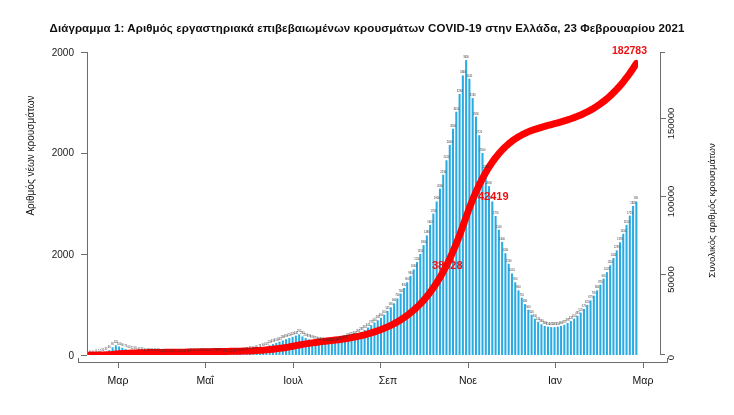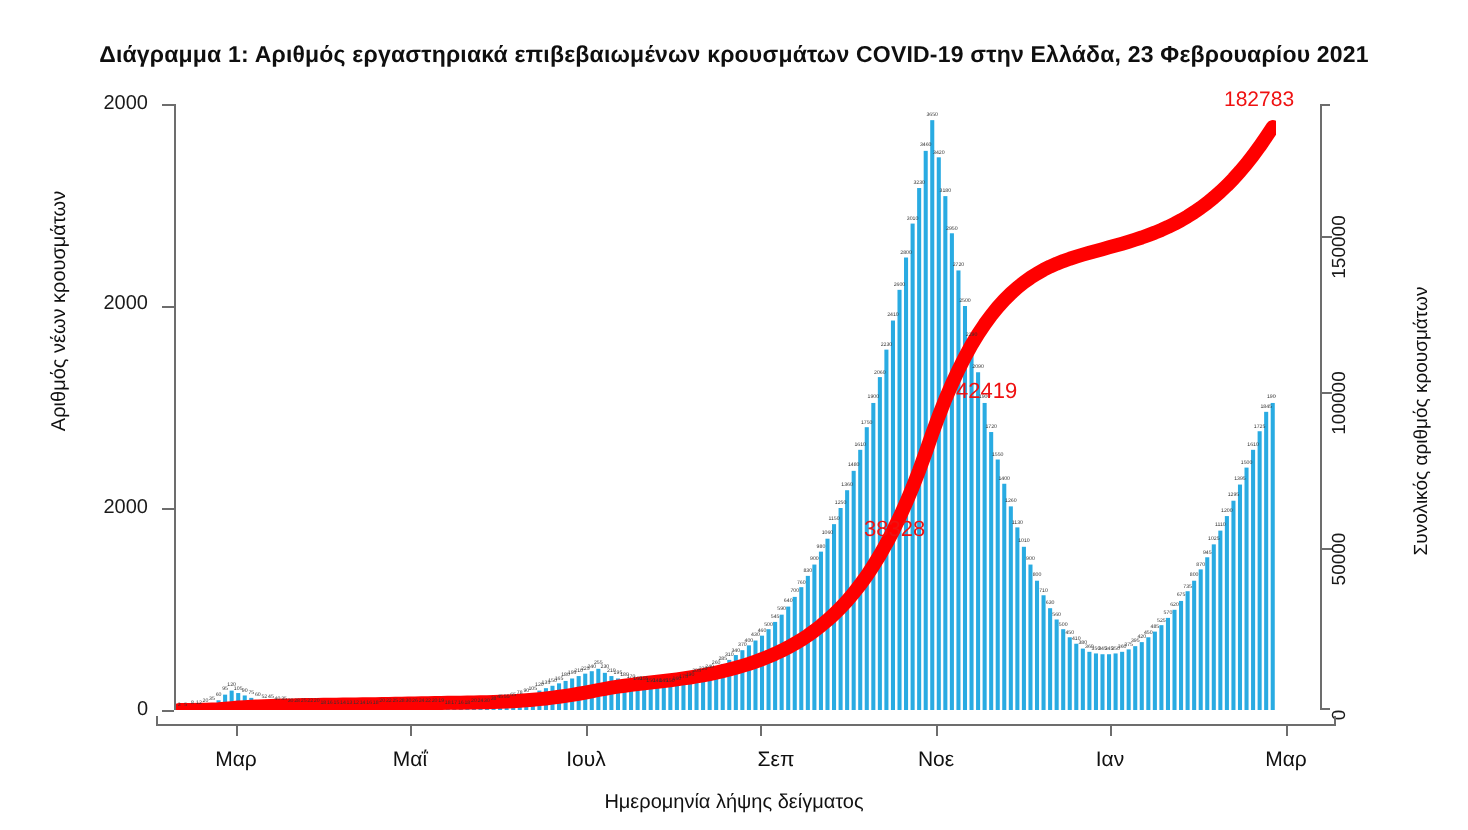--- a/index.html
+++ b/index.html
@@ -47,21 +47,21 @@
   
   #axis-x{position:absolute; left:78px; top:362px; width:590px; height:1px; background:#6d6d6d;}
   #axis-x:before,#axis-x:after{content:""; position:absolute; top:-4px; width:1px; height:5px; background:#6d6d6d;}
   #axis-x:before{left:0;}
   #axis-x:after{right:0;}
   .xtick{position:absolute; top:362px; width:1px; height:6px; background:#6d6d6d;}
   .xt-text{position:absolute; top:374px; width:60px; margin-left:-30px; text-align:center; font-size:10.5px; color:#111;}
   #xlabel{position:absolute; left:0; top:396px; width:734px; text-align:center; font-size:10px; color:#111;}
 
   
-  .ann{position:absolute; color:#ef1111; font-weight:normal; font-size:11px; white-space:nowrap;}
+  .ann{position:absolute; color:#ef1111; font-weight:bold; font-size:11px; white-space:nowrap;}
   #ann-total{left:612px; top:44px; font-size:10.5px;}
   #ann-mid{left:478px; top:190px;}
   #ann-low{left:432px; top:259px;}
 
   .barlabel{position:absolute; font-size:2.6px; color:#333; transform:translateX(-50%);
             white-space:nowrap; transform-origin:center bottom;}
 </style>
 </head>
 <body>
 
@@ -456,14 +456,13 @@
   <div class="xtick" style="left:643px"></div>
 
   <div class="xt-text" style="left:118px">Μαρ</div>
   <div class="xt-text" style="left:205px">Μαΐ</div>
   <div class="xt-text" style="left:293px">Ιουλ</div>
   <div class="xt-text" style="left:388px">Σεπ</div>
   <div class="xt-text" style="left:468px">Νοε</div>
   <div class="xt-text" style="left:555px">Ιαν</div>
   <div class="xt-text" style="left:643px">Μαρ</div>
 
-  <div id="xlabel">Ημερομηνία λήψης δείγματος</div>
 </div>
 
 </body></html>

